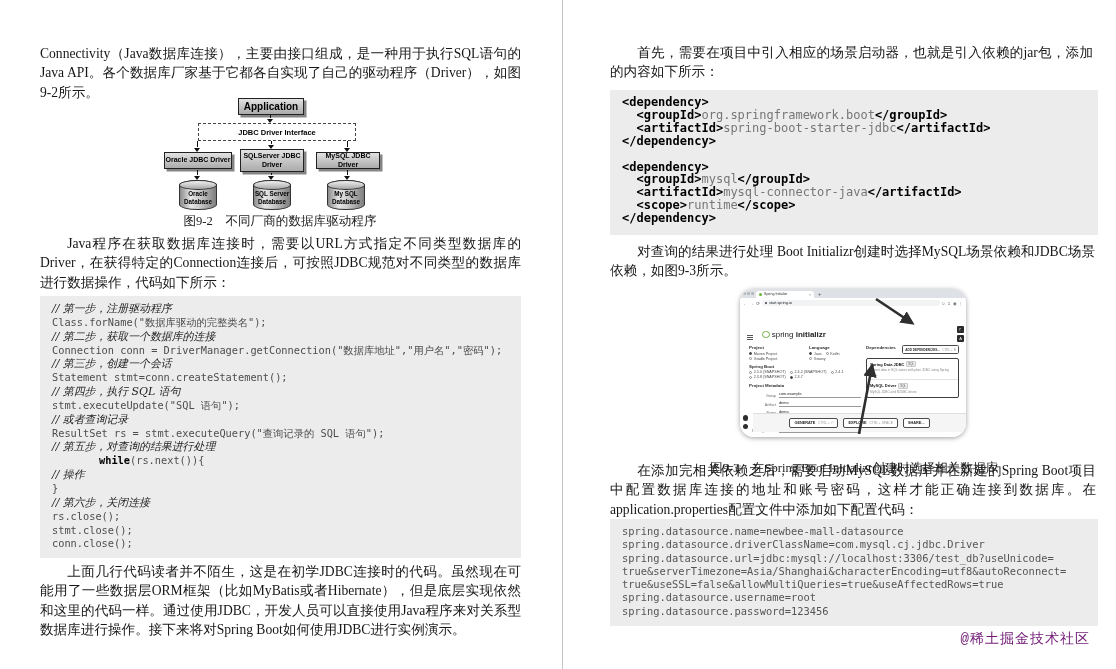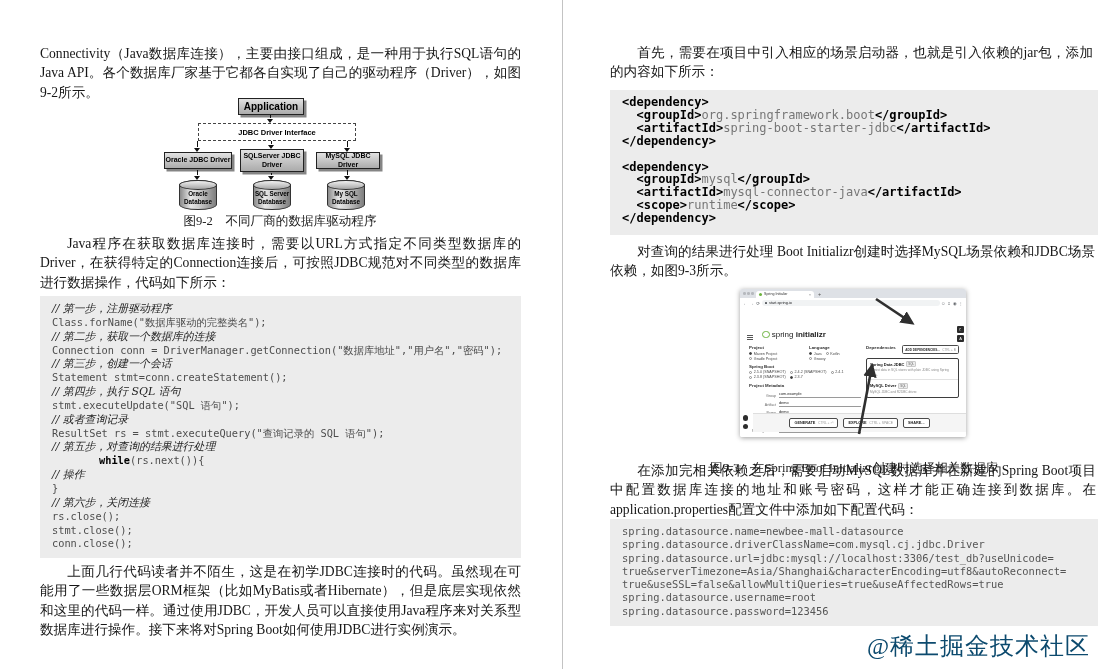--- a/index.html
+++ b/index.html
@@ -54,21 +54,21 @@
        border:1px solid #333;border-radius:19px/5.5px;box-sizing:border-box;}
   .cyl::before{content:"";position:absolute;left:-1px;top:-1px;width:37.5px;height:10px;
        background:linear-gradient(180deg,#f1f1f1,#a6a6a6);border:1px solid #333;
        border-radius:50%;box-sizing:border-box;}
   .cyl0{left:29px;} .cyl1{left:103px;} .cyl2{left:177px;}
   .cyltxt{position:relative;display:block;text-align:center;
           font:bold 6.3px "Liberation Sans",sans-serif;line-height:1.25;padding-top:9px;z-index:1;color:#000;}
 
   
   .browser{position:absolute;left:740px;top:289px;width:226px;height:148px;background:#fff;
-           border-radius:2px;box-shadow:0 1px 5px rgba(0,0,0,.38);
+           border-radius:14px;box-shadow:0 1px 5px rgba(0,0,0,.38);
            font-family:"Liberation Sans","DejaVu Sans",sans-serif;overflow:hidden;}
   .b-tabbar{height:9px;background:#dee1e6;position:relative;}
   .tdots{position:absolute;left:3px;top:3px;display:flex;gap:1.6px;}
   .tdot{width:2.6px;height:2.6px;border-radius:50%;background:#b6b9be;}
   .b-tab{position:absolute;left:16px;top:1.5px;width:58px;height:7.5px;background:#fff;
          border-radius:3px 3px 0 0;display:flex;align-items:center;gap:2px;padding:0 3px;
          font-size:3.6px;color:#333;box-sizing:border-box;}
   .favicon{width:3px;height:3px;border-radius:50%;background:#6db33f;flex:none;}
   .t-title{flex:1;white-space:nowrap;overflow:hidden;}
   .t-close{color:#888;font-size:4px;}
@@ -120,22 +120,22 @@
   .b-bottombar{position:absolute;left:13px;right:0;bottom:5px;height:18px;background:#f5f5f5;
                border-top:0.6px solid #dedede;display:flex;align-items:center;justify-content:center;gap:5px;}
   .gbtn{background:#fff;border:0.9px solid #4a4a4a;border-radius:2px;padding:2.2px 4px;
         font-size:3.8px;font-weight:bold;color:#1f1f1f;white-space:nowrap;}
   .gkbd{color:#9a9a9a;font-weight:normal;font-size:3.4px;margin-left:1.6px;}
   .social{position:absolute;left:3px;bottom:8px;display:flex;flex-direction:column;gap:3px;}
   .sicon{width:5.4px;height:5.4px;border-radius:50%;background:#2d2d2d;}
   .arrows-svg{position:absolute;left:735px;top:288px;pointer-events:none;}
 
   
-  .watermark{position:absolute;right:26px;top:630px;font-family:Liberation Serif, serif;
-             font-size:24px;letter-spacing:1px;color:#0c4a6e;}
+  .watermark{position:absolute;right:26px;top:630px;font-family:Liberation Mono, monospace;
+             font-size:14px;letter-spacing:1px;color:#701a75;}
 </style>
 </head>
 <body>
 
 <div class="sheet">
   <div class="divider"></div>
 
   <p class="para noindent" style="left:40px;top:44px;width:481px;">Connectivity（Java数据库连接），主要由接口组成，是一种用于执行SQL语句的Java API。各个数据库厂家基于它都各自实现了自己的驱动程序（Driver），如图9-2所示。</p>
 
   <div class="figure">

